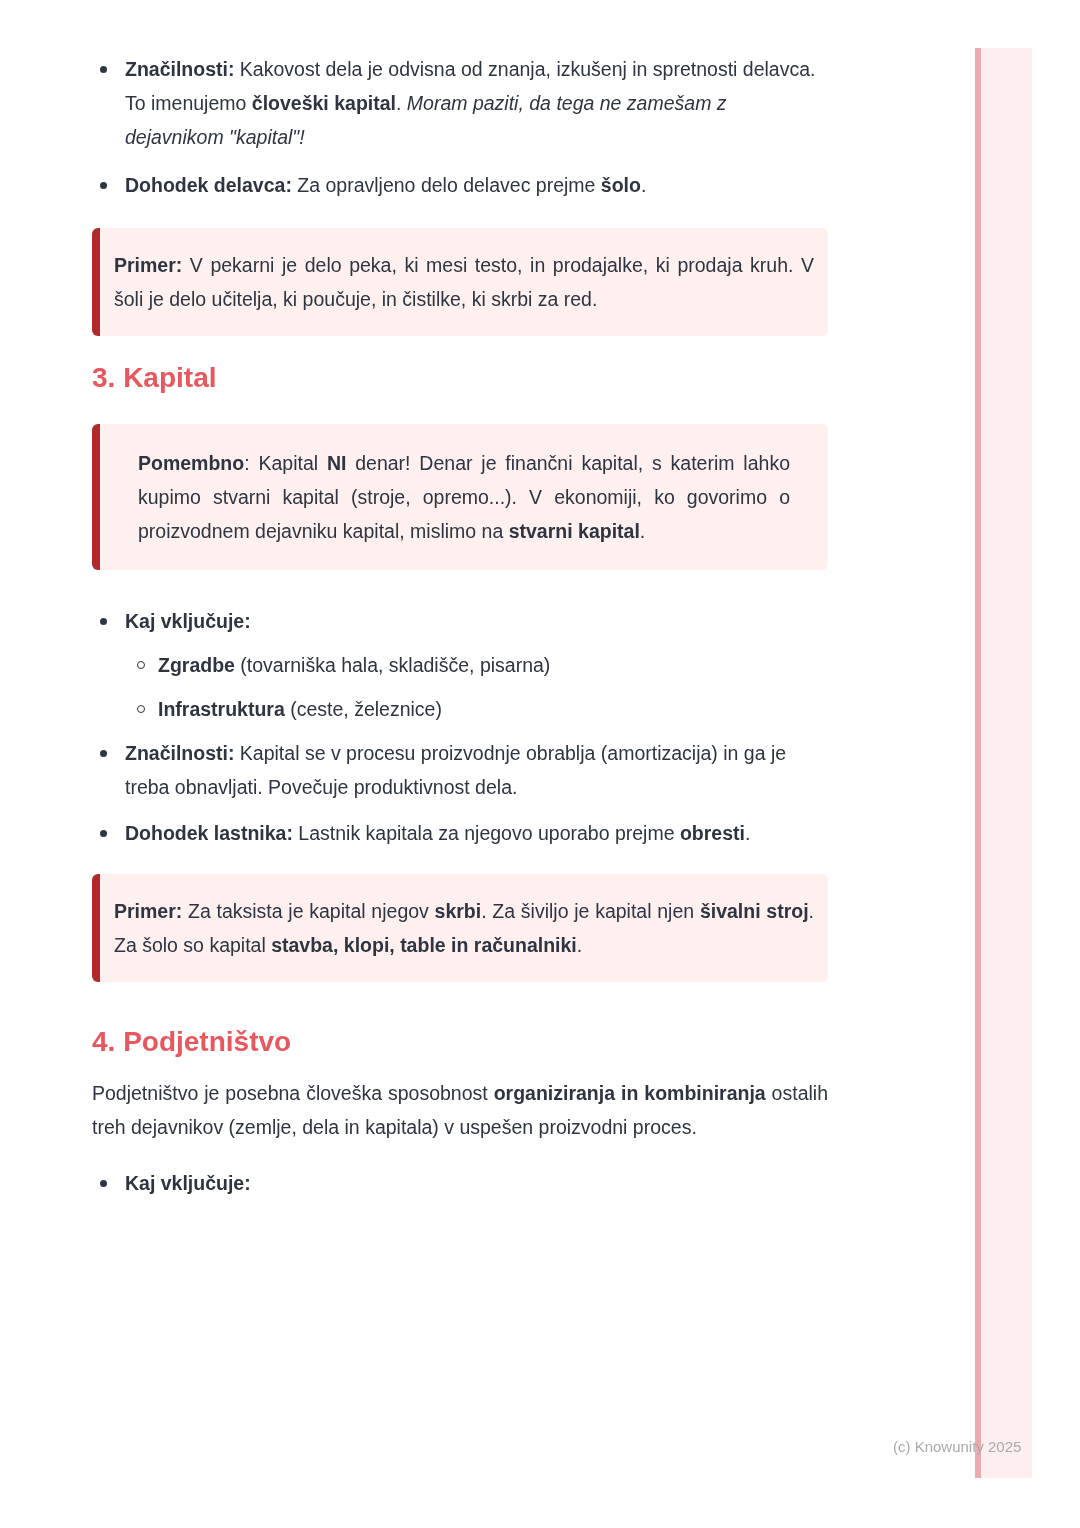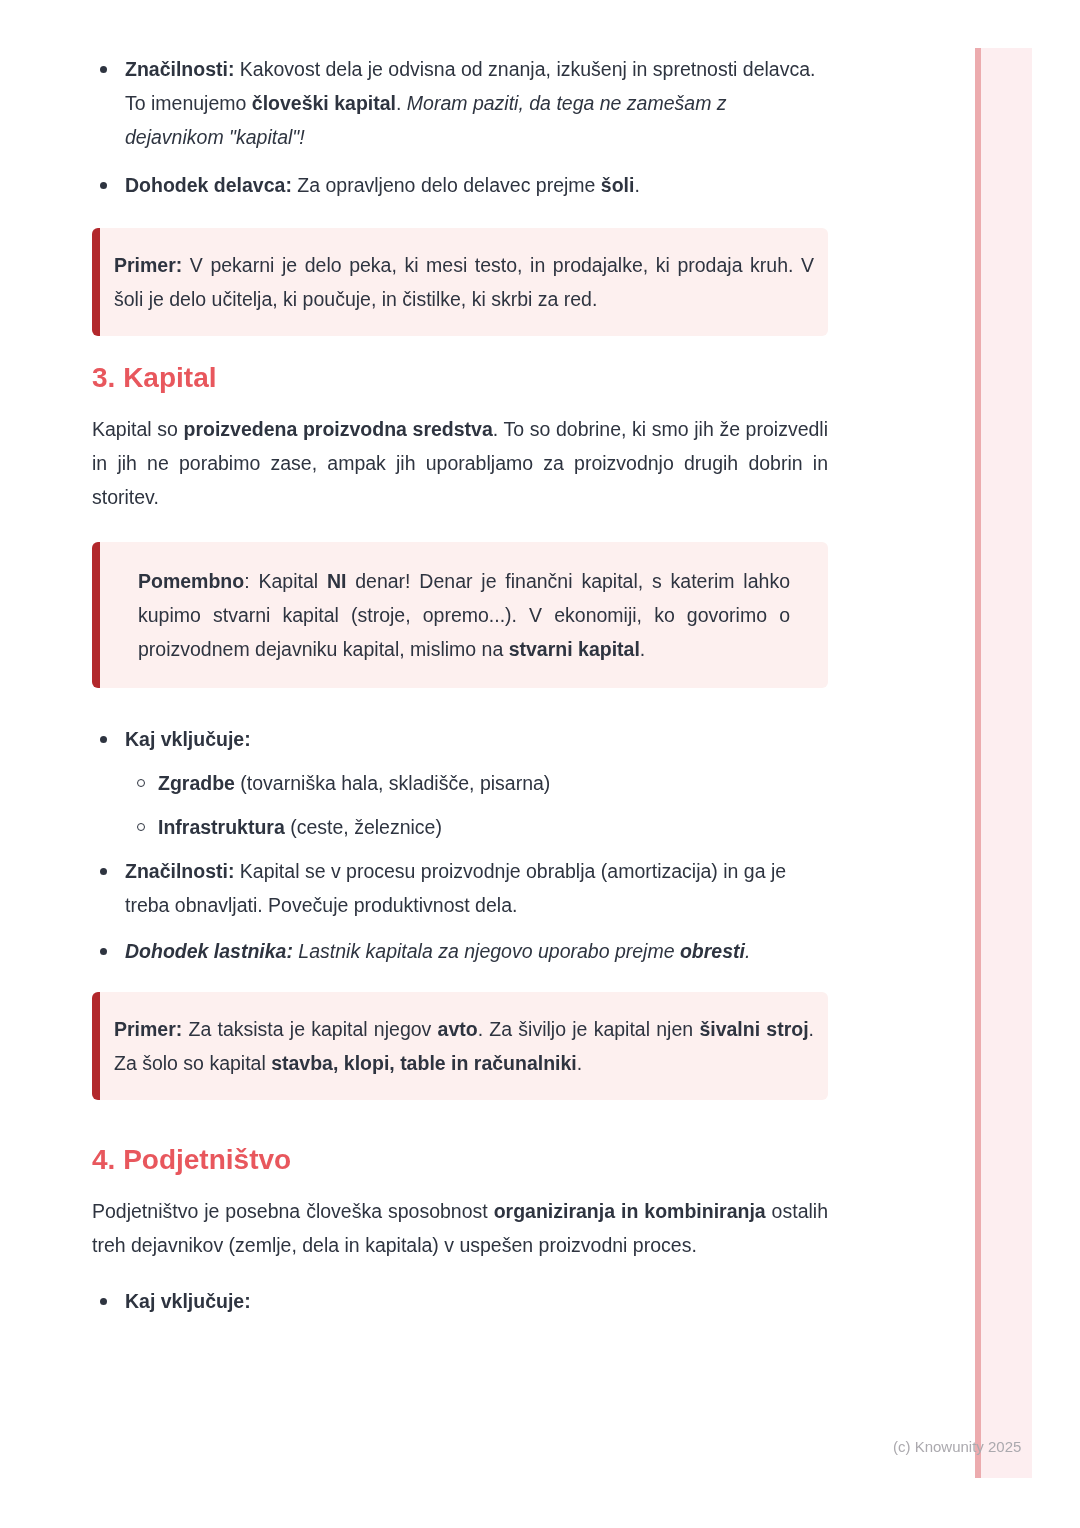--- a/index.html
+++ b/index.html
@@ -53,21 +53,21 @@
 
   .section-heading {
     font-size:28px; line-height:36px; font-weight:700;
     color:var(--heading-accent, #e8575d);
     margin-top:24px;
   }
   .para { margin-top:16px; text-align:justify; }
 
   #bullet-kaj1 { margin-top:34px; }
   #bullet-znacilnosti2 { margin-top:10px; }
-  #bullet-dohodek2 { margin-top:12px;font-style:italic; }
+  #bullet-dohodek2 { margin-top:12px; }
   #heading-4 { margin-top:42px; }
   #bullet-kaj2 { margin-top:22px; }
 
   .next-page-stripe {
     position:absolute;
     left:975px; top:48px;
     width:57px; height:1430px;
     background:var(--stripe-fill, #fdeef0);
     border-left:6px solid var(--stripe-edge, #ecabae);
     z-index:1;
@@ -87,30 +87,29 @@
 
 <div class="page-content">
 
   <div class="bullet-item first">
     <span class="bullet-marker"><span class="bullet-dot"></span></span>
     <span class="bullet-text"><b>Značilnosti:</b><span> Kakovost dela je odvisna od znanja, izkušenj in spretnosti delavca. To imenujemo </span><b>človeški kapital</b><span>. </span><i>Moram paziti, da tega ne zamešam z dejavnikom "kapital"!</i></span>
   </div>
 
   <div class="bullet-item">
     <span class="bullet-marker"><span class="bullet-dot"></span></span>
-    <span class="bullet-text"><b>Dohodek delavca:</b><span> Za opravljeno delo delavec prejme </span><b>šoli</b><span>.</span></span>
+    <span class="bullet-text"><b>Dohodek delavca:</b><span> Za opravljeno delo delavec prejme </span><b>šolo</b><span>.</span></span>
   </div>
 
   <div class="callout" id="callout-primer-delo">
     <span><b>Primer:</b><span> V pekarni je delo peka, ki mesi testo, in prodajalke, ki prodaja kruh. V šoli je delo učitelja, ki poučuje, in čistilke, ki skrbi za red.</span></span>
   </div>
 
   <h2 class="section-heading" id="heading-3">3. Kapital</h2>
 
-  <p class="para"><span>Kapital so </span><b>proizvedena proizvodna sredstva</b><span>. To so dobrine, ki smo jih že proizvedli in jih ne porabimo zase, ampak jih uporabljamo za proizvodnjo drugih dobrin in storitev.</span></p>
 
   <div class="callout" id="callout-pomembno">
     <span><b>Pomembno</b><span>: Kapital </span><b>NI</b><span> denar! Denar je finančni kapital, s katerim lahko kupimo stvarni kapital (stroje, opremo...). V ekonomiji, ko govorimo o proizvodnem dejavniku kapital, mislimo na </span><b>stvarni kapital</b><span>.</span></span>
   </div>
 
   <div class="bullet-item" id="bullet-kaj1">
     <span class="bullet-marker"><span class="bullet-dot"></span></span>
     <span class="bullet-text"><b>Kaj vključuje:</b></span>
   </div>
 
@@ -129,21 +128,21 @@
     <span class="bullet-marker"><span class="bullet-dot"></span></span>
     <span class="bullet-text"><b>Značilnosti:</b><span> Kapital se v procesu proizvodnje obrablja (amortizacija) in ga je treba obnavljati. Povečuje produktivnost dela.</span></span>
   </div>
 
   <div class="bullet-item" id="bullet-dohodek2">
     <span class="bullet-marker"><span class="bullet-dot"></span></span>
     <span class="bullet-text"><b>Dohodek lastnika:</b><span> Lastnik kapitala za njegovo uporabo prejme </span><b>obresti</b><span>.</span></span>
   </div>
 
   <div class="callout" id="callout-primer-kapital">
-    <span><b>Primer:</b><span> Za taksista je kapital njegov </span><b>avto</b><span>. Za šiviljo je kapital njen </span><b>šivalni stroj</b><span>. Za šolo so kapital </span><b>stavba, klopi, table in računalniki</b><span>.</span></span>
+    <span><b>Primer:</b><span> Za taksista je kapital njegov </span><b>skrbi</b><span>. Za šiviljo je kapital njen </span><b>šivalni stroj</b><span>. Za šolo so kapital </span><b>stavba, klopi, table in računalniki</b><span>.</span></span>
   </div>
 
   <h2 class="section-heading" id="heading-4">4. Podjetništvo</h2>
 
   <p class="para"><span>Podjetništvo je posebna človeška sposobnost </span><b>organiziranja in kombiniranja</b><span> ostalih treh dejavnikov (zemlje, dela in kapitala) v uspešen proizvodni proces.</span></p>
 
   <div class="bullet-item" id="bullet-kaj2">
     <span class="bullet-marker"><span class="bullet-dot"></span></span>
     <span class="bullet-text"><b>Kaj vključuje:</b></span>
   </div>

